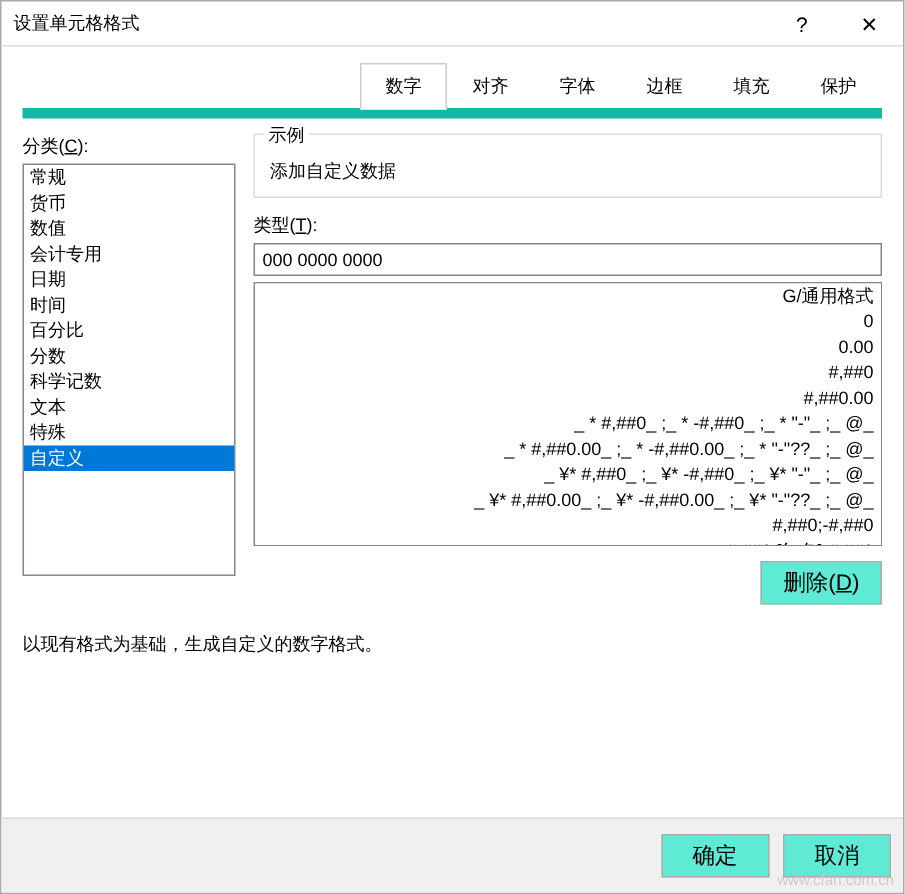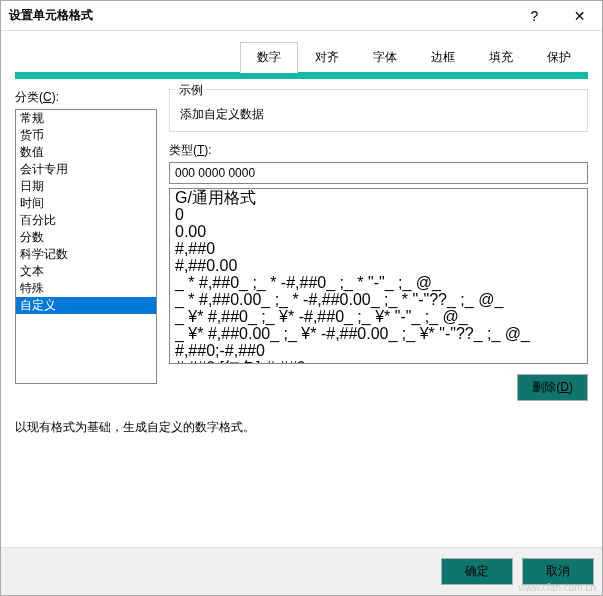--- a/index.html
+++ b/index.html
@@ -1,39 +1,39 @@
 <!DOCTYPE html>
 <html><head>
 <meta charset="utf-8">
 <style>
 * { box-sizing: border-box; font-family: "Microsoft YaHei", "Segoe UI", sans-serif; }
 body { margin: 0; background: #fff; font-size: 12px; color: #000; }
 .window { width: 603px; height: 596px; border: 1px solid #aaa; position: relative; background: #fff; }
 .titlebar { height: 30px; display: flex; align-items: center; justify-content: space-between; padding-left: 8px; border-bottom: 1px solid #ddd; }
-.titlebar-title { font-size: 12px; font-weight: bold; }
+.titlebar-title { font-size: 12px; }
 .titlebar-buttons { display: flex; }
 .titlebar-btn { width: 45px; height: 29px; display: flex; align-items: center; justify-content: center; font-size: 14px; font-family: Arial; }
 .content { padding: 10px 14px 0 14px; }
 .tabs { display: flex; border-bottom: 7px solid #14b8a6; margin-bottom: 10px; justify-content: flex-end; }
 .tab { padding: 6px 16px; font-size: 12px; cursor: pointer; border: 1px solid transparent; position: relative; top: 1px; }
 .tab.active { border: 1px solid #ccc; border-bottom: 1px solid #fff; background: #fff; }
 .body-area { display: flex; gap: 12px; }
 .left-col { width: 142px; }
 .label { font-size: 12px; margin-bottom: 3px; }
 .category-list { border: 1px solid #828790; height: 275px; overflow: auto; background: #fff; }
 .cat-item { padding: 1px 4px; cursor: default; font-size: 12px; line-height: 15px; }
 .cat-item.selected { background: #0078d7; color: #fff; }
 .right-col { flex: 1; min-width: 0; }
 .sample-box { border: 1px solid #ddd; padding: 16px 10px 8px 10px; margin-bottom: 10px; position: relative; }
 .sample-label { position: absolute; top: -8px; left: 6px; background: #fff; padding: 0 3px; }
 .type-input { width: 100%; border: 1px solid #828790; padding: 3px 5px; font-size: 12px; margin-bottom: 4px; font-family: Liberation Sans, sans-serif; }
 .format-list { border: 1px solid #828790; height: 176px; overflow-y: scroll; background: #fff; }
-.fmt-item { padding: 0 5px; font-size: 16px; line-height: 17px; cursor: default; white-space: nowrap; }
+.fmt-item { padding: 0 5px; font-size: 12px; line-height: 17px; cursor: default; white-space: nowrap; text-align: right; }
 .delete-row { text-align: right; margin-top: 10px; }
-.btn { border: 1px solid #adadad; background: #0f766e; padding: 4px 14px; font-size: 12px; cursor: pointer; font-family: inherit; }
+.btn { border: 1px solid #adadad; background: #5eead4; padding: 4px 14px; font-size: 15px; cursor: pointer; font-family: inherit; }
 .hint { margin-top: 18px; font-size: 12px; }
 .footer { position: absolute; bottom: 0; left: 0; right: 0; border-top: 1px solid #ddd; padding: 10px 8px; text-align: right; background: #f0f0f0; }
 .footer .btn { min-width: 72px; margin-left: 6px; }
 .watermark { position: absolute; bottom: 2px; right: 6px; color: #ccc; font-size: 10px; pointer-events: none; margin-top: 40px; }
 .underline { text-decoration: underline; }
 </style>
 </head>
 <body>
 
 <div class="window">

